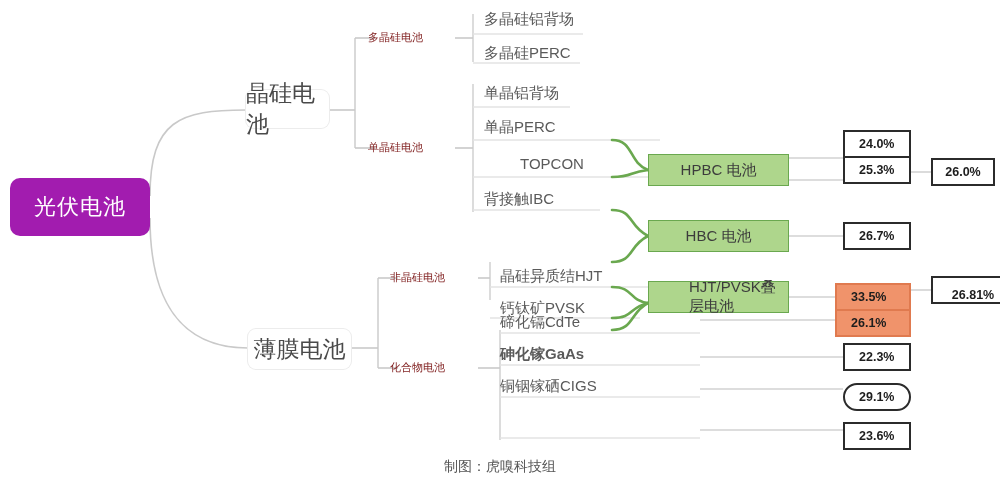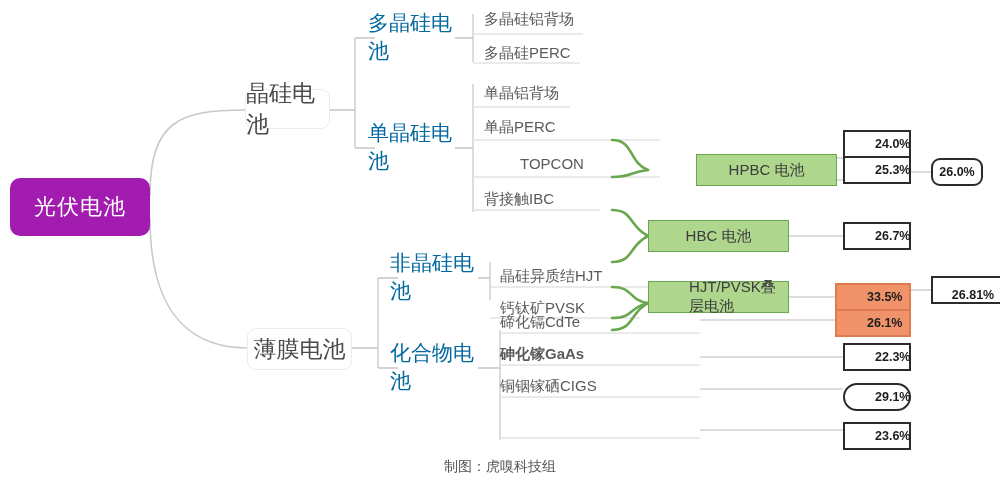--- a/index.html
+++ b/index.html
@@ -12,32 +12,32 @@
 
   
   .root{background:#a21caf;border-radius:10px;color:#ffffff;
         justify-content:center;font-size:22px;letter-spacing:1px;}
 
   
   .card{background:#ffffff;border-radius:8px;color:#4a4a4a;font-size:23px;
         justify-content:center;box-shadow:0 0 0 1px #ececec;}
 
   
-  .plain{color:#0369a1;font-size:21px;}
+  .plain{color:#7f1d1d;font-size:11px;}
 
   
   .leaf{color:#5a5a5a;font-size:15px;}
 
   
   .gbox{background:#aed68c;border:1.5px solid #6aa84f;color:#3c3c3c;
         font-size:15px;justify-content:center;}
 
   
   .pct{border:2.5px solid #2b2b2b;background:#ffffff;color:#1d1d1d;
-       font-size:12.5px;font-weight:bold;align-items:center;padding-left:30px;}
+       font-size:12.5px;font-weight:bold;align-items:center;padding-left:14px;}
   .pct.orange{background:#f0936b;border-color:#e07a4f;}
   .pct.center{justify-content:center;padding-left:0;}
 
   .caption{position:absolute;color:#555555;font-size:14px;text-align:center;font-family:Liberation Serif, serif;}
 </style>
 </head>
 <body>
 
 <div id="stage">
 
@@ -159,37 +159,37 @@
   <div class="node leaf" style="left:500px;top:311px;width:180px;height:22px;">
     <span>碲化镉CdTe</span>
   </div>
   <div class="node leaf" style="left:500px;top:343px;width:180px;height:22px;font-weight:bold;">
     <span>砷化镓GaAs</span>
   </div>
   <div class="node leaf" style="left:500px;top:375px;width:180px;height:22px;">
     <span>铜铟镓硒CIGS</span>
   </div>
 
-  <div class="node gbox" style="left:648px;top:154px;width:141px;height:32px;margin-left:48px;">
+  <div class="node gbox" style="left:648px;top:154px;width:141px;height:32px;">
     <span>HPBC 电池</span>
   </div>
   <div class="node gbox" style="left:648px;top:220px;width:141px;height:32px;">
     <span>HBC 电池</span>
   </div>
   <div class="node gbox" style="left:648px;top:281px;width:141px;height:32px;padding-left:40px;">
     <span>HJT/PVSK叠层电池</span>
   </div>
 
   <div class="node pct" style="left:843px;top:130px;width:68px;height:28px;">
     <span>24.0%</span>
   </div>
   <div class="node pct" style="left:843px;top:156px;width:68px;height:28px;">
     <span>25.3%</span>
   </div>
-  <div class="node pct center" style="left:931px;top:158px;width:52px;height:28px;border-radius:9px;">
+  <div class="node pct center" style="left:931px;top:158px;width:64px;height:28px;">
     <span>26.0%</span>
   </div>
   <div class="node pct" style="left:843px;top:222px;width:68px;height:28px;">
     <span>26.7%</span>
   </div>
   <div class="node pct orange" style="left:835px;top:283px;width:76px;height:28px;">
     <span>33.5%</span>
   </div>
   <div class="node pct orange" style="left:835px;top:309px;width:76px;height:28px;">
     <span>26.1%</span>

